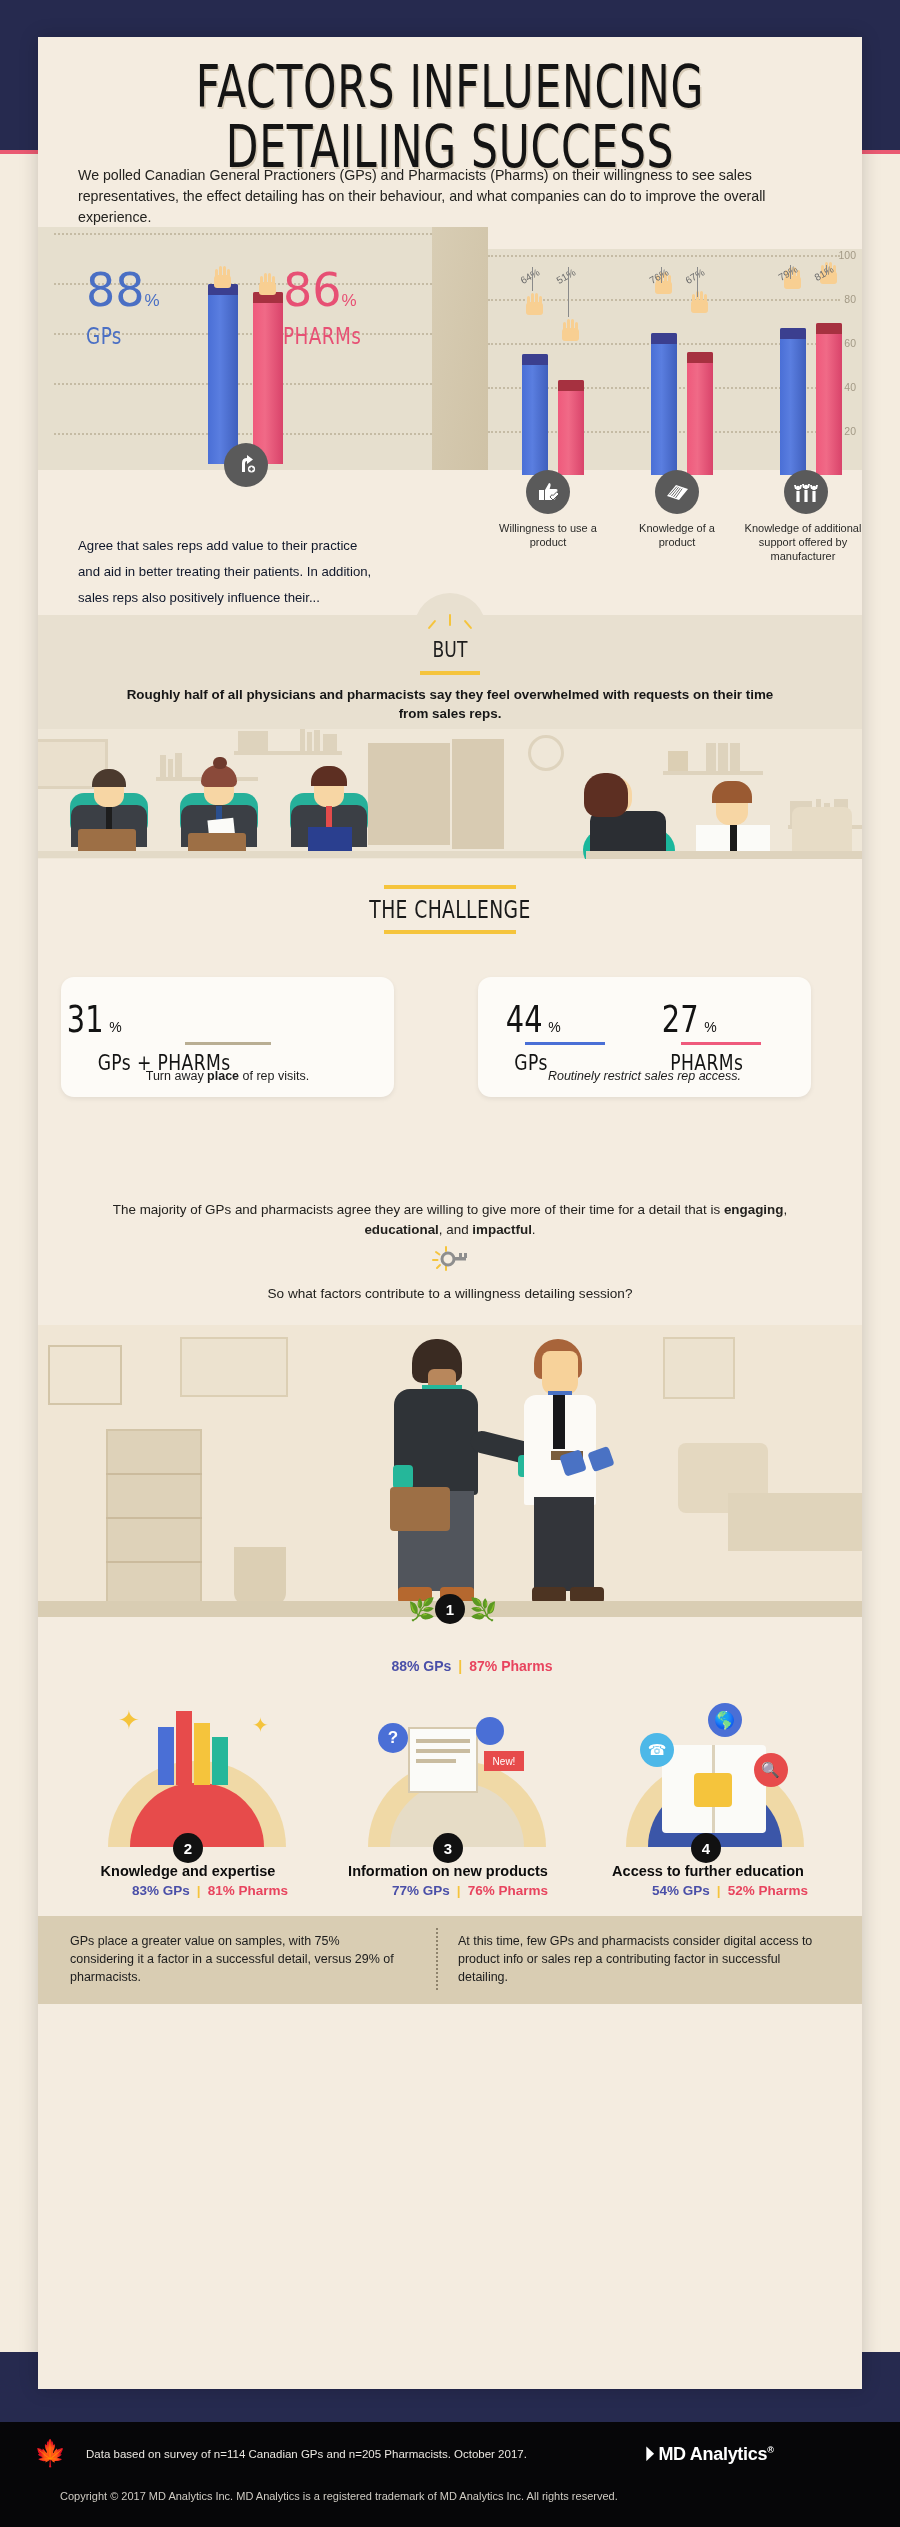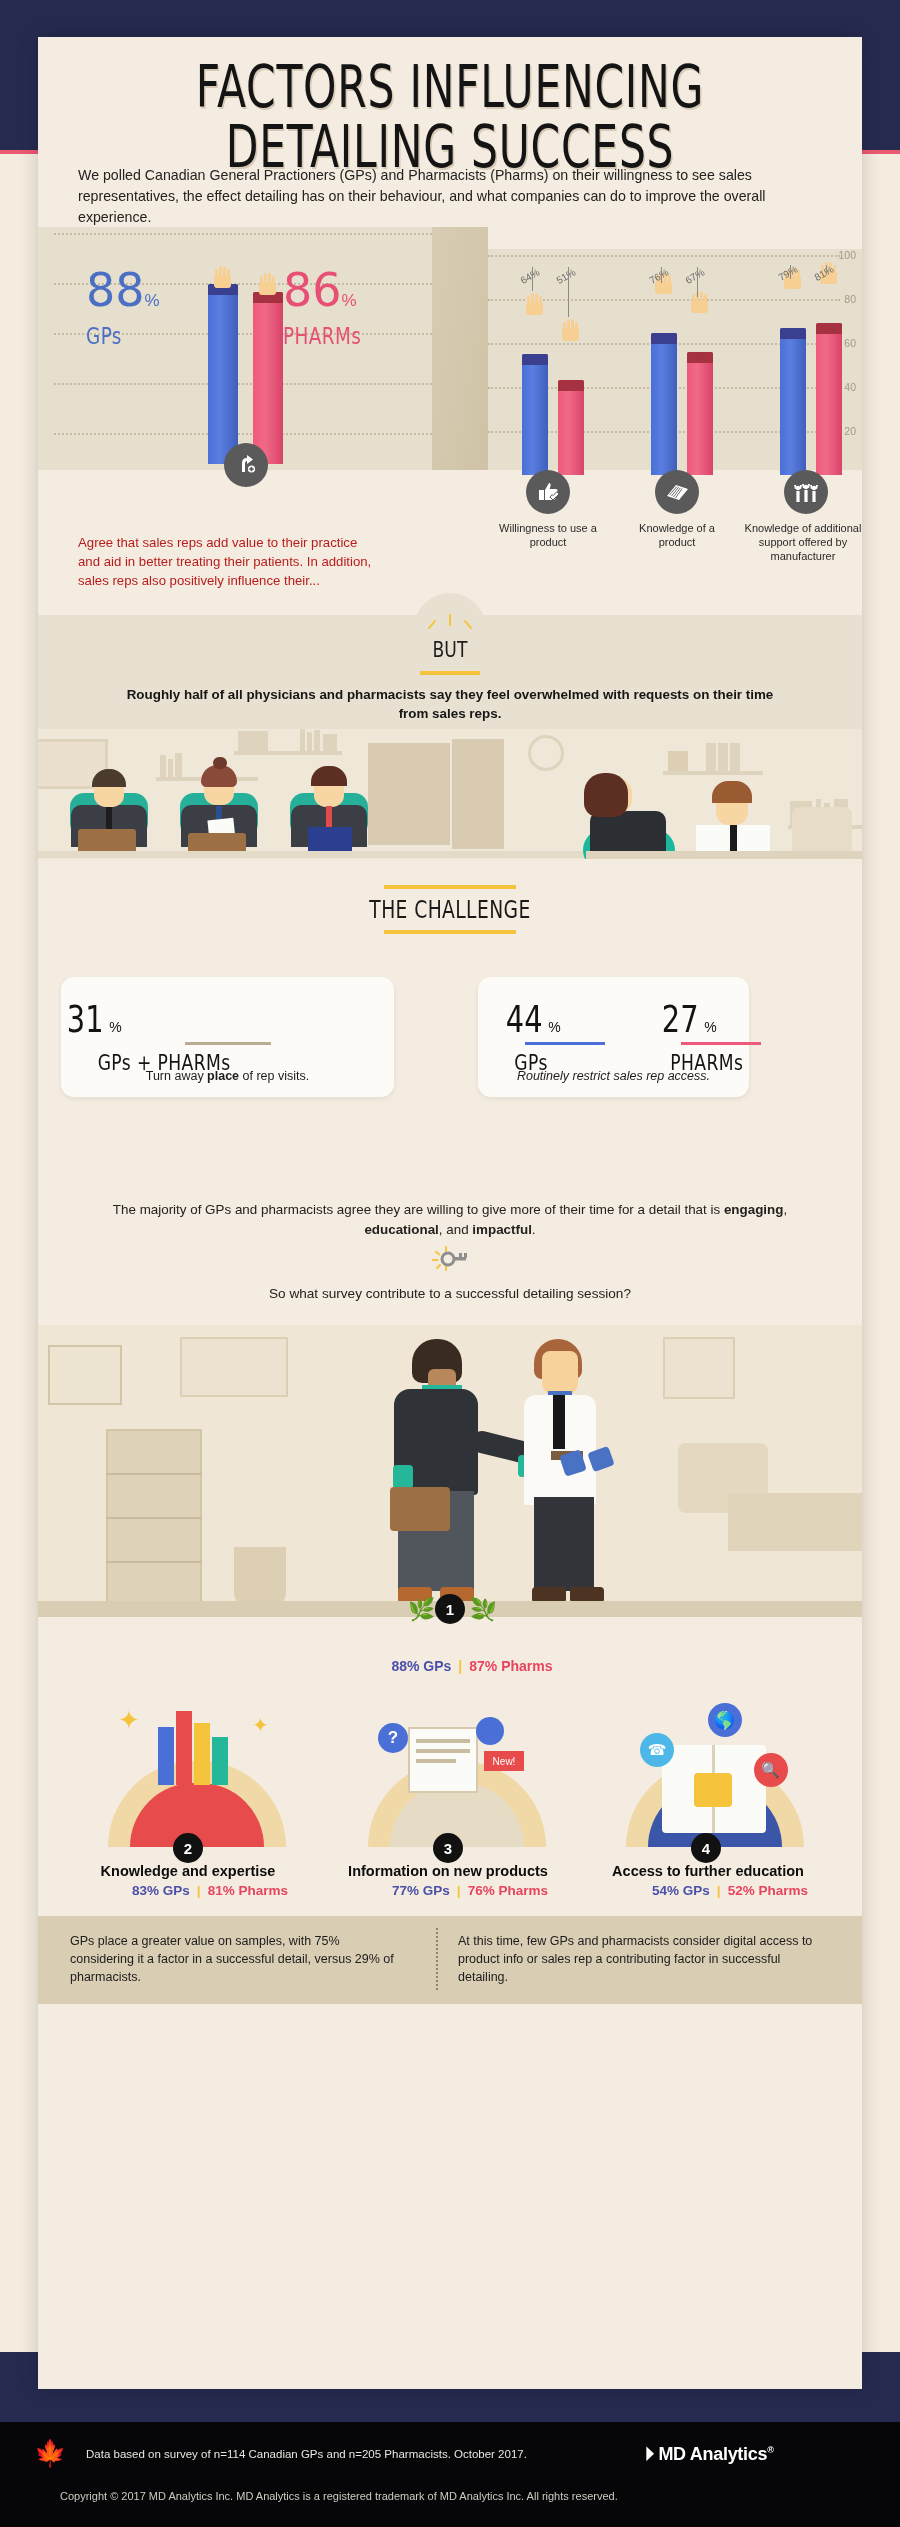--- a/index.html
+++ b/index.html
@@ -77,21 +77,21 @@
 
   .calloutv { position:absolute; font-size:10px; color:#6b6b6b;
      transform:rotate(-30deg); transform-origin:left bottom; white-space:nowrap;}
   .calloutline { position:absolute; width:1px; background:#8a8a8a; }
 
   .iconcirc { position:absolute; width:44px; height:44px; border-radius:50%; background:#5a5a5a;
      display:flex; align-items:center; justify-content:center; color:#fff; font-size:20px; }
   .icaption { position:absolute; width:110px; text-align:center; font-size:11px; line-height:14px; color:#2a2a28; }
 
   .agree-txt { position:absolute; left:40px; top:496px; width:300px;
-     font-size:13.2px; line-height:19px; color:#b91c1c; }
+     font-size:13.2px; line-height:26px; color:#0f172a; }
 
   
   .but-band { position:absolute; left:0; top:578px; width:824px; height:114px; background:#e8e0d0; }
   .but-bump { position:absolute; left:50%; margin-left:-36px; top:-22px; width:72px; height:44px;
      background:#e8e0d0; border-radius:36px 36px 0 0; }
   .but-word { position:absolute; left:0; top:22px; width:824px; text-align:center;
      font-family:"Liberation Sans Narrow","DejaVu Sans", sans-serif; font-size:22px; color:#1d1d1d;
      transform:scaleX(.78);}
   .but-rays { position:absolute; left:50%; margin-left:-22px; top:-2px; width:44px; height:20px; }
   .ray { position:absolute; background:#f5c43c; width:2px; border-radius:1px; }
@@ -448,21 +448,21 @@
 
     <div class="ccard" style="left:23px; top:940px; width:333px; height:120px;">
       <div class="stat" style="left:0; top:22px; width:100%;">
         <span class="n">31</span><span class="p">%</span>
         <div class="rule" style="width:86px; background:#b9ae93;"></div>
         <div class="who">GPs + PHARMs</div>
       </div>
       <div class="foot" style="top:92px;"><span>Turn away </span><b>place</b><span> of rep visits.</span></div>
     </div>
 
-    <div class="ccard" style="left:440px; top:940px; width:271px; height:120px;">
+    <div class="ccard" style="left:440px; top:940px; width:333px; height:120px;">
       <div class="stat" style="left:22px; top:22px; width:130px;">
         <span class="n">44</span><span class="p">%</span>
         <div class="rule" style="width:80px; background:#4a6fd6;"></div>
         <div class="who">GPs</div>
       </div>
       <div class="stat" style="left:178px; top:22px; width:130px;">
         <span class="n">27</span><span class="p">%</span>
         <div class="rule" style="width:80px; background:#ef5a7c;"></div>
         <div class="who">PHARMs</div>
       </div>
@@ -483,21 +483,21 @@
             <line x1="7" y1="23" x2="10" y2="20"></line>
             <line x1="16" y1="25" x2="16" y2="21"></line>
         </g>
         <circle cx="18" cy="14" r="6" fill="none" stroke="#8e8e8e" stroke-width="3"></circle>
         <rect x="23" y="12" width="13" height="3.5" fill="#8e8e8e"></rect>
         <rect x="29" y="8" width="3" height="5" fill="#8e8e8e"></rect>
         <rect x="34" y="8" width="3" height="5" fill="#8e8e8e"></rect>
       </svg>
     </div>
 
-    <div class="sol-q" style="top:1249px;">So what survey contribute to a successful detailing session?</div>
+    <div class="sol-q" style="top:1249px;">So what factors contribute to a willingness detailing session?</div>
 
     <div class="scene2" style="top:1288px; height:292px;">
       <div class="cab" style="left:10px; top:20px; width:74px; height:60px; background:#eee4d2;"></div>
       <div class="cert" style="left:142px; top:12px; width:108px; height:60px;"></div>
       <div class="cert" style="left:625px; top:12px; width:72px; height:62px;"></div>
       <div class="cab" style="left:68px; top:104px; width:96px; height:180px;"></div>
       <div style="position:absolute; left:68px; top:148px; width:96px; height:2px; background:#cbbb9d;"></div>
       <div style="position:absolute; left:68px; top:192px; width:96px; height:2px; background:#cbbb9d;"></div>
       <div style="position:absolute; left:68px; top:236px; width:96px; height:2px; background:#cbbb9d;"></div>
       <div class="plantpot" style="left:196px; top:222px; width:52px; height:58px; border-radius:0 0 12px 12px;"></div>

